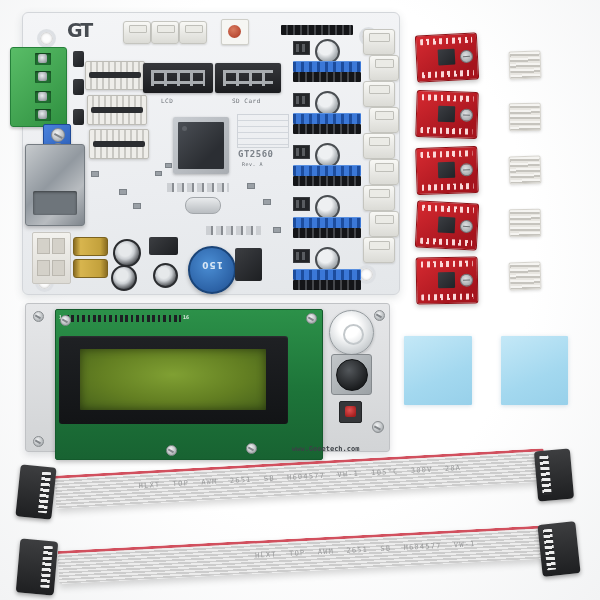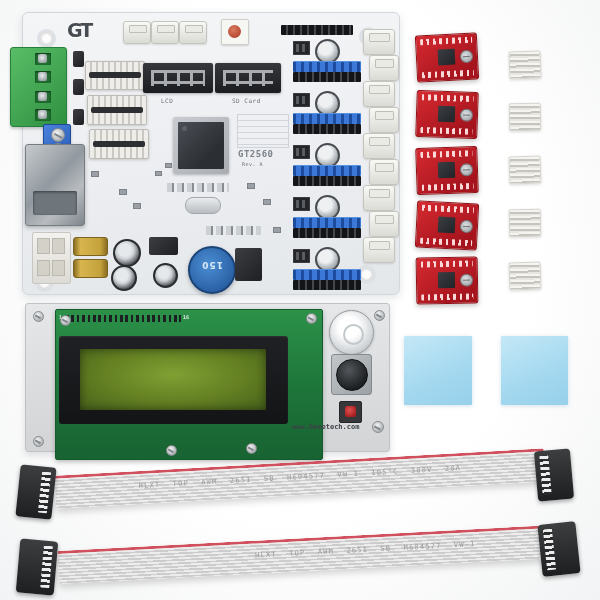--- a/index.html
+++ b/index.html
@@ -85,21 +85,21 @@
   .screen{background:radial-gradient(ellipse at 50% 42%,#80a033 0%,#637f22 55%,#46611b 100%);
     border-radius:1px;box-shadow:inset 0 0 10px rgba(0,0,0,.45);}
   .buzzer{border-radius:50%;background:radial-gradient(circle at 44% 38%,#ffffff 0 28%,#dfe2e4 55%,#a8aeb2);
     border:1px solid #969ca0;box-shadow:0 1px 3px rgba(0,0,0,.2);}
   .buzzer::after{content:"";position:absolute;left:30%;top:30%;width:40%;height:40%;border-radius:50%;
     border:2px solid #c3c8cb;}
   .encbase{background:linear-gradient(135deg,#c2c6c9,#9ba1a5);border-radius:3px;border:1px solid #84898d;}
   .encknob{border-radius:50%;background:radial-gradient(circle at 40% 34%,#53575b,#1b1d1f 72%);border:1px solid #101214;}
   .rbtnbase{background:#35373a;border-radius:2px;border:1px solid #232527;}
   .rbtncap{background:radial-gradient(circle at 42% 38%,#e05050,#a61f1f 75%);border-radius:2px;}
-  .website{color:#3d4247;font:bold 7px "DejaVu Sans Mono",monospace;letter-spacing:0;}
+  .website{color:#3d4247;font:bold 7px "DejaVu Sans Mono",monospace;letter-spacing:0;margin-top:22px;}
 
   
   .pad{background:linear-gradient(155deg,#c4e8f7 0%,#a3d8ef 60%,#97d0ea 100%);
     box-shadow:0 1px 4px rgba(90,140,170,.25);border-radius:1px;}
 
   
   .cable{background:repeating-linear-gradient(180deg,#ececec 0 1.6px,#cccccc 1.6px 3.3px);
     border-top:3px solid #d1505e;border-radius:2px;box-shadow:0 4px 7px rgba(0,0,0,.16);
     color:#999a9b;font:7px "DejaVu Sans Mono",monospace;letter-spacing:1.2px;word-spacing:7px;
     text-align:center;line-height:25px;white-space:nowrap;overflow:hidden;}

